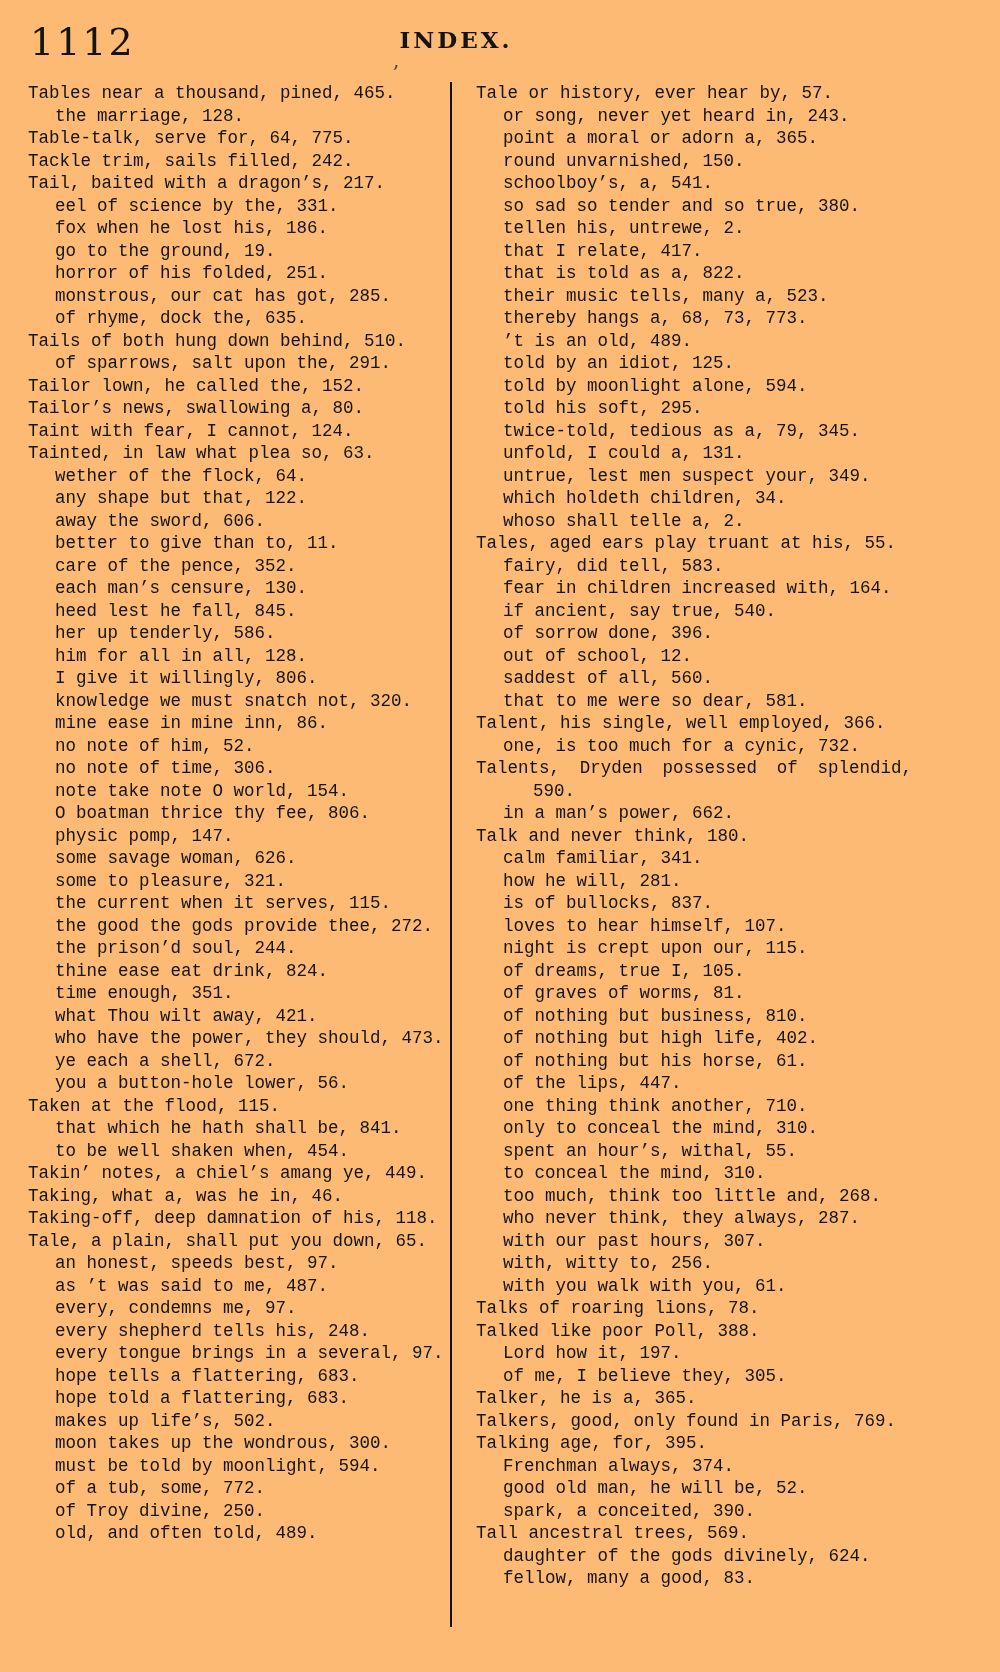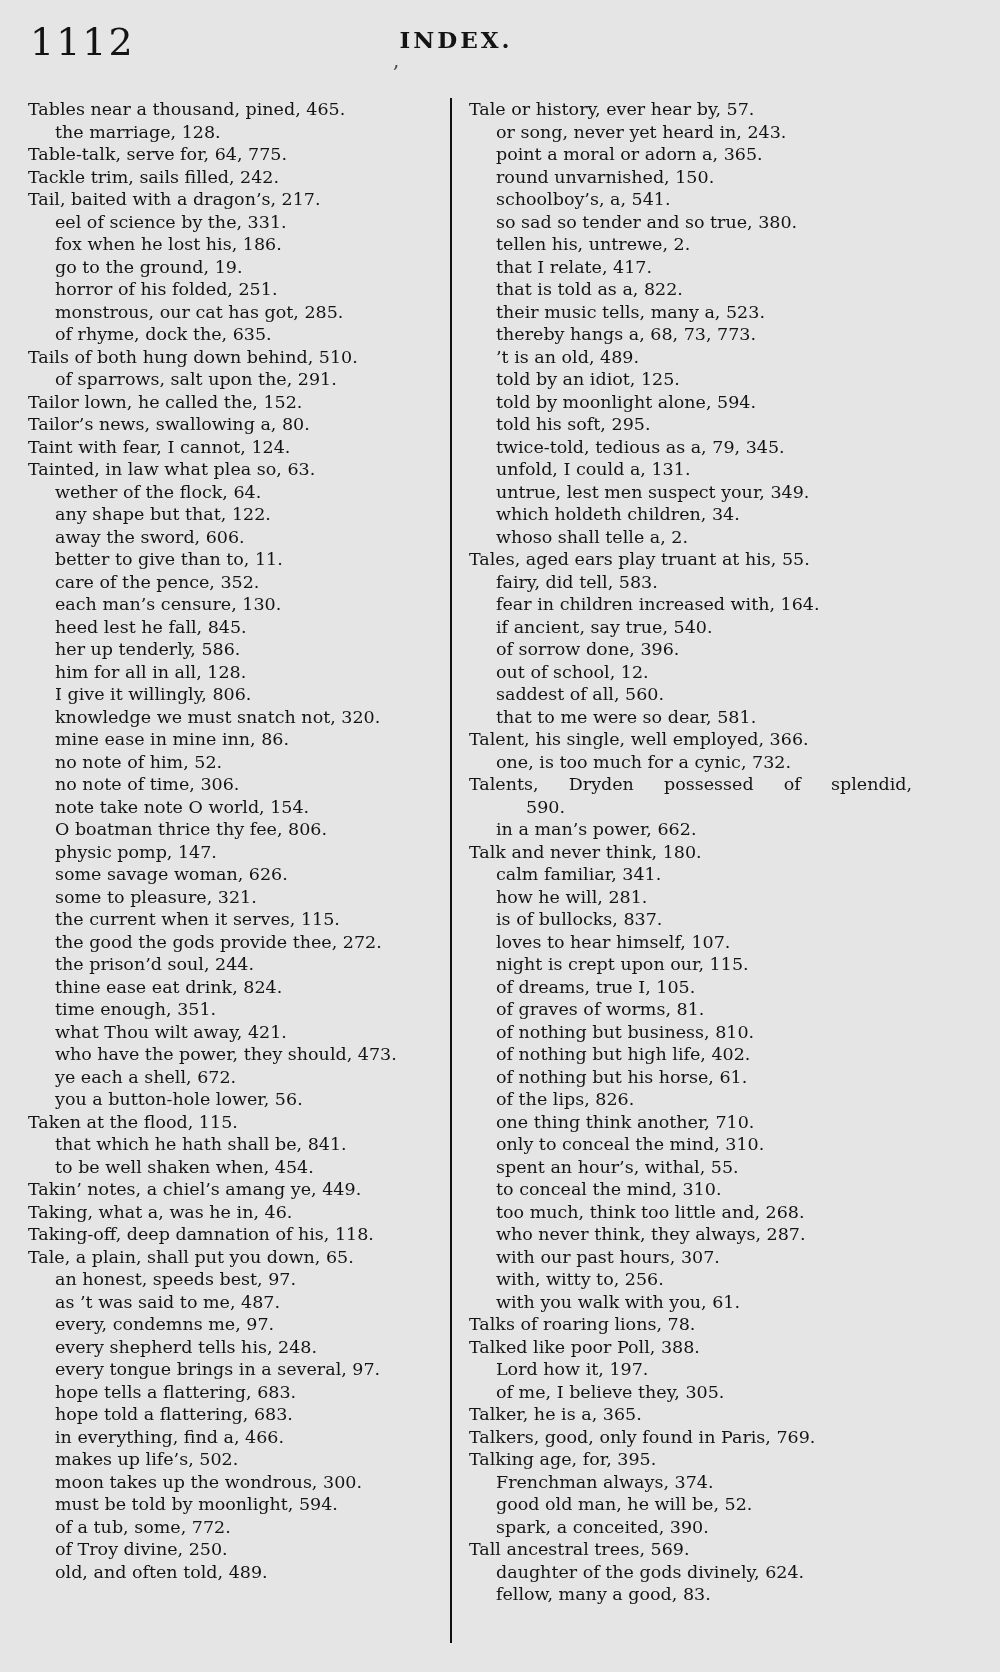--- a/index.html
+++ b/index.html
@@ -4,21 +4,21 @@
 <style>
   html, body {
     margin: 0;
     padding: 0;
     background: #ffffff;
   }
   .page {
     position: relative;
     width: 1000px;
     height: 1672px;
-    background: #e5e5e5;
+    background: #fdba74;
     color: #141414;
     font-family: "DejaVu Serif", "Liberation Serif", serif;
     overflow: hidden;
   }
   .header {
     position: absolute;
     top: 18px;
     left: 0;
     width: 912px;
     height: 60px;
@@ -44,33 +44,34 @@
   }
   .artifact-mark {
     position: absolute;
     left: 393px;
     top: 30px;
     font-size: 20px;
     color: #444;
   }
   .columns {
     position: absolute;
-    top: 98px;
+    top: 82px;
     left: 28px;
     width: 884px;
     display: flex;
     align-items: flex-start;
+    font-family: Liberation Mono, monospace;
   }
   .col {
     font-size: 17.5px;
     line-height: 22.5px;
     white-space: nowrap;
   }
   .col.left { width: 422px; }
-  .col.right { flex: 1; margin-left: 17px; }
+  .col.right { flex: 1; margin-left: 24px; }
   .divider {
     width: 2px;
     height: 1545px;
     background: #101010;
     flex: 0 0 2px;
   }
   .entry { height: 22.5px; }
   .entry.i1 { padding-left: 27px; }
   .entry.i2 { padding-left: 57px; }
   .entry.jline {
@@ -142,21 +143,20 @@
         <div class="entry i0">Taking, what a, was he in, 46.</div>
         <div class="entry i0">Taking-off, deep damnation of his, 118.</div>
         <div class="entry i0">Tale, a plain, shall put you down, 65.</div>
         <div class="entry i1">an honest, speeds best, 97.</div>
         <div class="entry i1">as ’t was said to me, 487.</div>
         <div class="entry i1">every, condemns me, 97.</div>
         <div class="entry i1">every shepherd tells his, 248.</div>
         <div class="entry i1">every tongue brings in a several, 97.</div>
         <div class="entry i1">hope tells a flattering, 683.</div>
         <div class="entry i1">hope told a flattering, 683.</div>
-        <div class="entry i1">in everything, find a, 466.</div>
         <div class="entry i1">makes up life’s, 502.</div>
         <div class="entry i1">moon takes up the wondrous, 300.</div>
         <div class="entry i1">must be told by moonlight, 594.</div>
         <div class="entry i1">of a tub, some, 772.</div>
         <div class="entry i1">of Troy divine, 250.</div>
         <div class="entry i1">old, and often told, 489.</div>
       </div>
     <div class="divider"></div>
     <div class="col right">
         <div class="entry i0">Tale or history, ever hear by, 57.</div>
@@ -196,21 +196,21 @@
         <div class="entry i1">calm familiar, 341.</div>
         <div class="entry i1">how he will, 281.</div>
         <div class="entry i1">is of bullocks, 837.</div>
         <div class="entry i1">loves to hear himself, 107.</div>
         <div class="entry i1">night is crept upon our, 115.</div>
         <div class="entry i1">of dreams, true I, 105.</div>
         <div class="entry i1">of graves of worms, 81.</div>
         <div class="entry i1">of nothing but business, 810.</div>
         <div class="entry i1">of nothing but high life, 402.</div>
         <div class="entry i1">of nothing but his horse, 61.</div>
-        <div class="entry i1">of the lips, 826.</div>
+        <div class="entry i1">of the lips, 447.</div>
         <div class="entry i1">one thing think another, 710.</div>
         <div class="entry i1">only to conceal the mind, 310.</div>
         <div class="entry i1">spent an hour’s, withal, 55.</div>
         <div class="entry i1">to conceal the mind, 310.</div>
         <div class="entry i1">too much, think too little and, 268.</div>
         <div class="entry i1">who never think, they always, 287.</div>
         <div class="entry i1">with our past hours, 307.</div>
         <div class="entry i1">with, witty to, 256.</div>
         <div class="entry i1">with you walk with you, 61.</div>
         <div class="entry i0">Talks of roaring lions, 78.</div>

